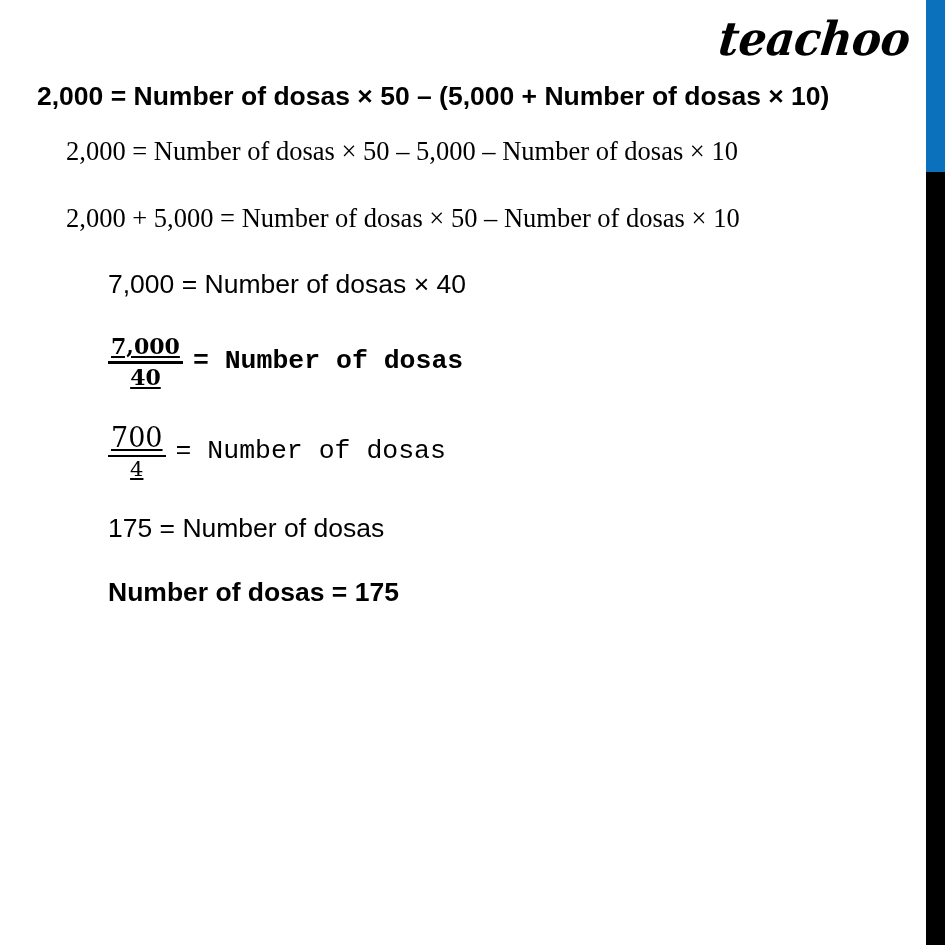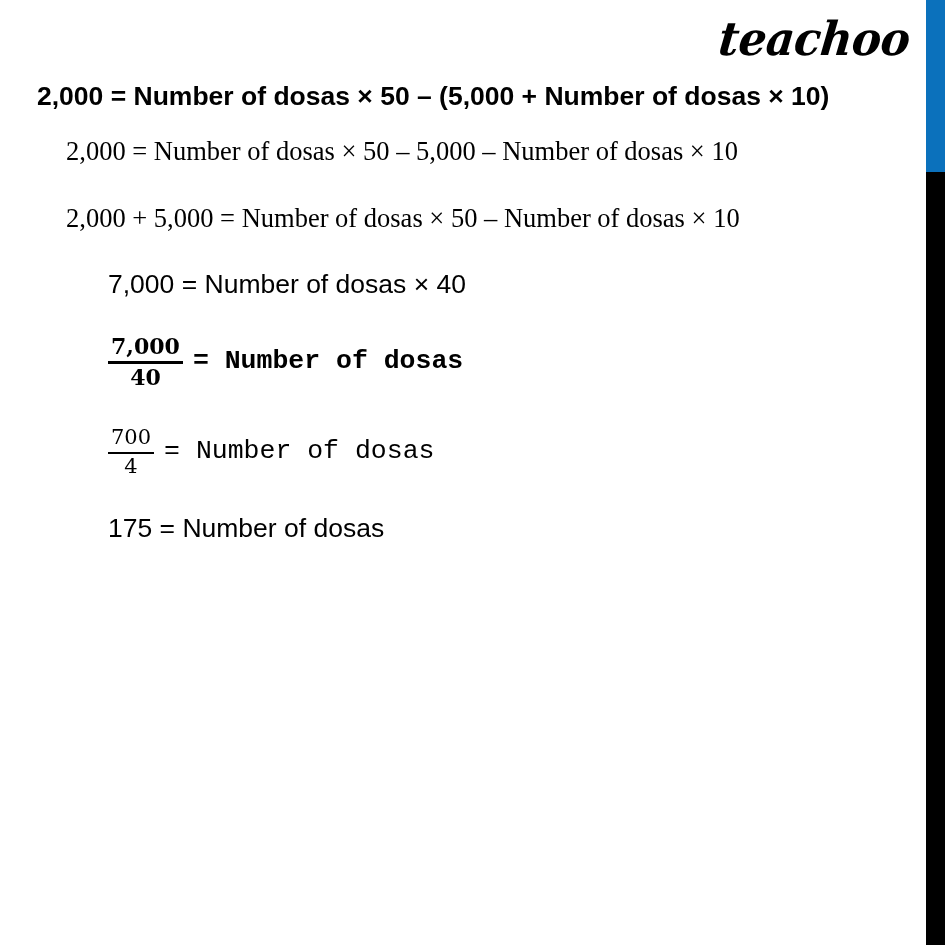--- a/index.html
+++ b/index.html
@@ -101,23 +101,24 @@
   .frac {
     display: inline-flex;
     flex-direction: column;
     align-items: center;
     justify-content: center;
     vertical-align: middle;
     font-family: "DejaVu Serif", serif;
     margin-right: 10px;
     position: relative;
     top: 1px;
+    text-decoration: underline;
   }
   .frac .num {
-    font-size: 21px;
+    font-size: 27px;
     line-height: 1.12;
     padding: 0 3px;
   }
   .frac .bar {
     width: 100%;
     background: #000000;
     margin: 2px 0 1px 0;
   }
   .frac .den {
     font-size: 21px;
@@ -171,20 +172,21 @@
       <span class="frac light-frac">
         <span class="num">700</span>
         <span class="bar"></span>
         <span class="den">4</span>
       </span>
       <span class="rhs">= Number of dosas</span>
     </div>
 
     <div class="eq-line lvl2">175 = Number of dosas</div>
 
+    <div class="eq-line bold lvl2">Number of dosas = 175</div>
 
   </div>
 </div>
 
 <div class="edge-strip">
   <div class="edge-strip-blue"></div>
   <div class="edge-strip-black"></div>
 </div>
 
 </body></html>

